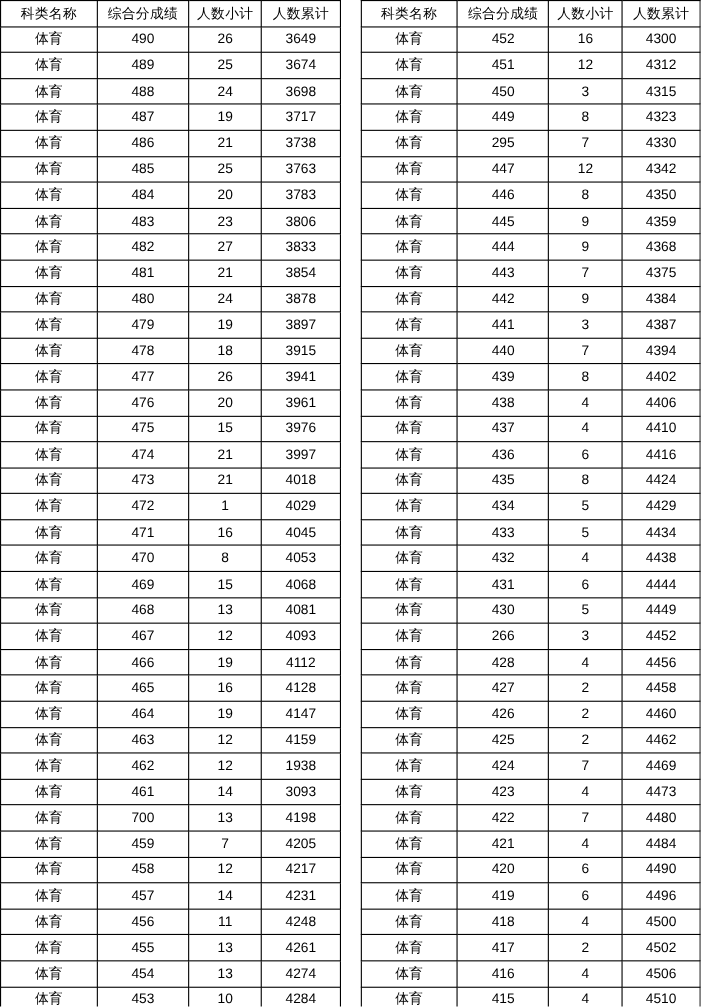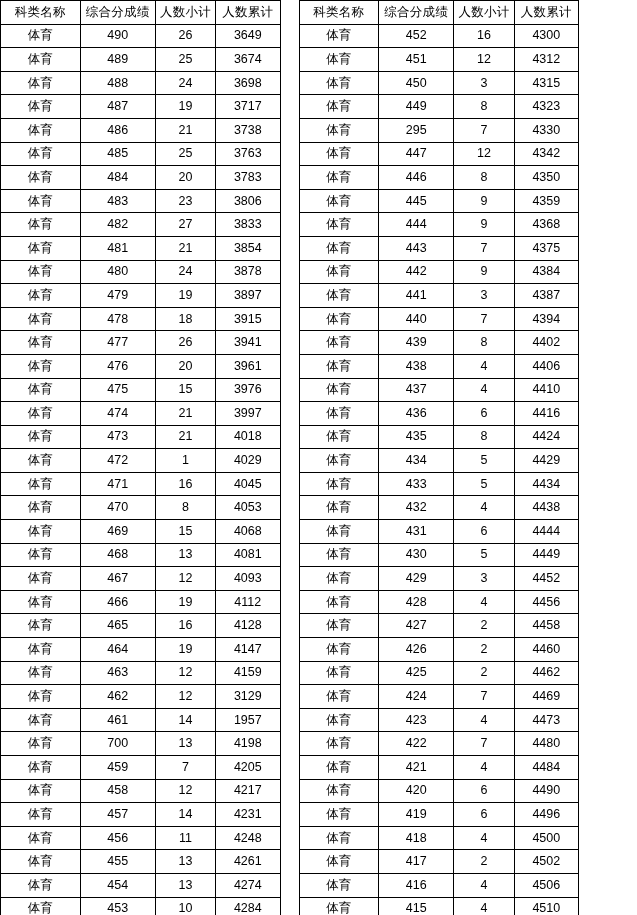--- a/index.html
+++ b/index.html
@@ -7,21 +7,21 @@
     padding: 0;
     background: #ffffff;
   }
   body {
     width: 637px;
     height: 915px;
     font-family: "Liberation Sans", sans-serif;
     color: #000000;
   }
   .page {
-    width: 579px;
+    width: 637px;
     height: 915px;
     display: flex;
     flex-direction: row;
     box-sizing: border-box;
   }
   .col {
     width: 50%;
     box-sizing: border-box;
   }
   .col-left {
@@ -236,27 +236,27 @@
           <tr>
             <td class="c0">体育</td>
             <td class="c1">463</td>
             <td class="c2">12</td>
             <td class="c3">4159</td>
           </tr>
           <tr>
             <td class="c0">体育</td>
             <td class="c1">462</td>
             <td class="c2">12</td>
-            <td class="c3">3129</td>
+            <td class="c3">1938</td>
           </tr>
           <tr>
             <td class="c0">体育</td>
             <td class="c1">461</td>
             <td class="c2">14</td>
-            <td class="c3">1957</td>
+            <td class="c3">3093</td>
           </tr>
           <tr>
             <td class="c0">体育</td>
             <td class="c1">700</td>
             <td class="c2">13</td>
             <td class="c3">4198</td>
           </tr>
           <tr>
             <td class="c0">体育</td>
             <td class="c1">459</td>
@@ -446,21 +446,21 @@
             <td class="c3">4444</td>
           </tr>
           <tr>
             <td class="c0">体育</td>
             <td class="c1">430</td>
             <td class="c2">5</td>
             <td class="c3">4449</td>
           </tr>
           <tr>
             <td class="c0">体育</td>
-            <td class="c1">429</td>
+            <td class="c1">266</td>
             <td class="c2">3</td>
             <td class="c3">4452</td>
           </tr>
           <tr>
             <td class="c0">体育</td>
             <td class="c1">428</td>
             <td class="c2">4</td>
             <td class="c3">4456</td>
           </tr>
           <tr>

